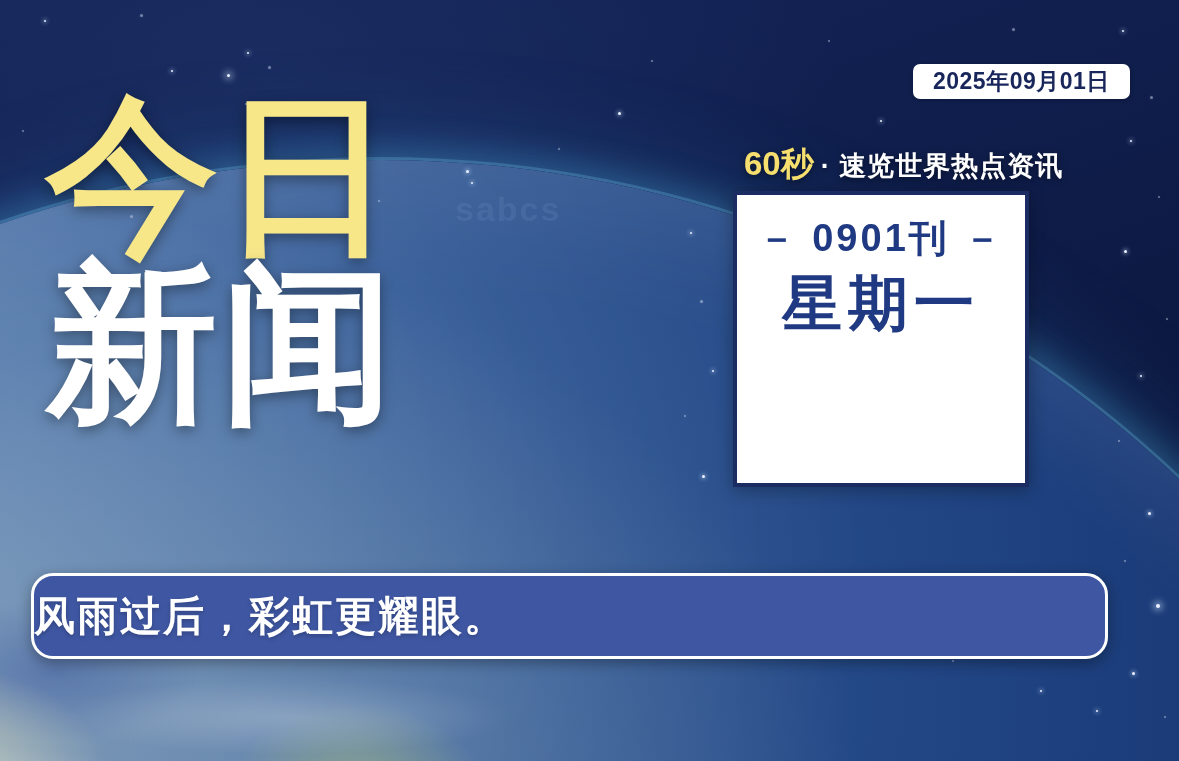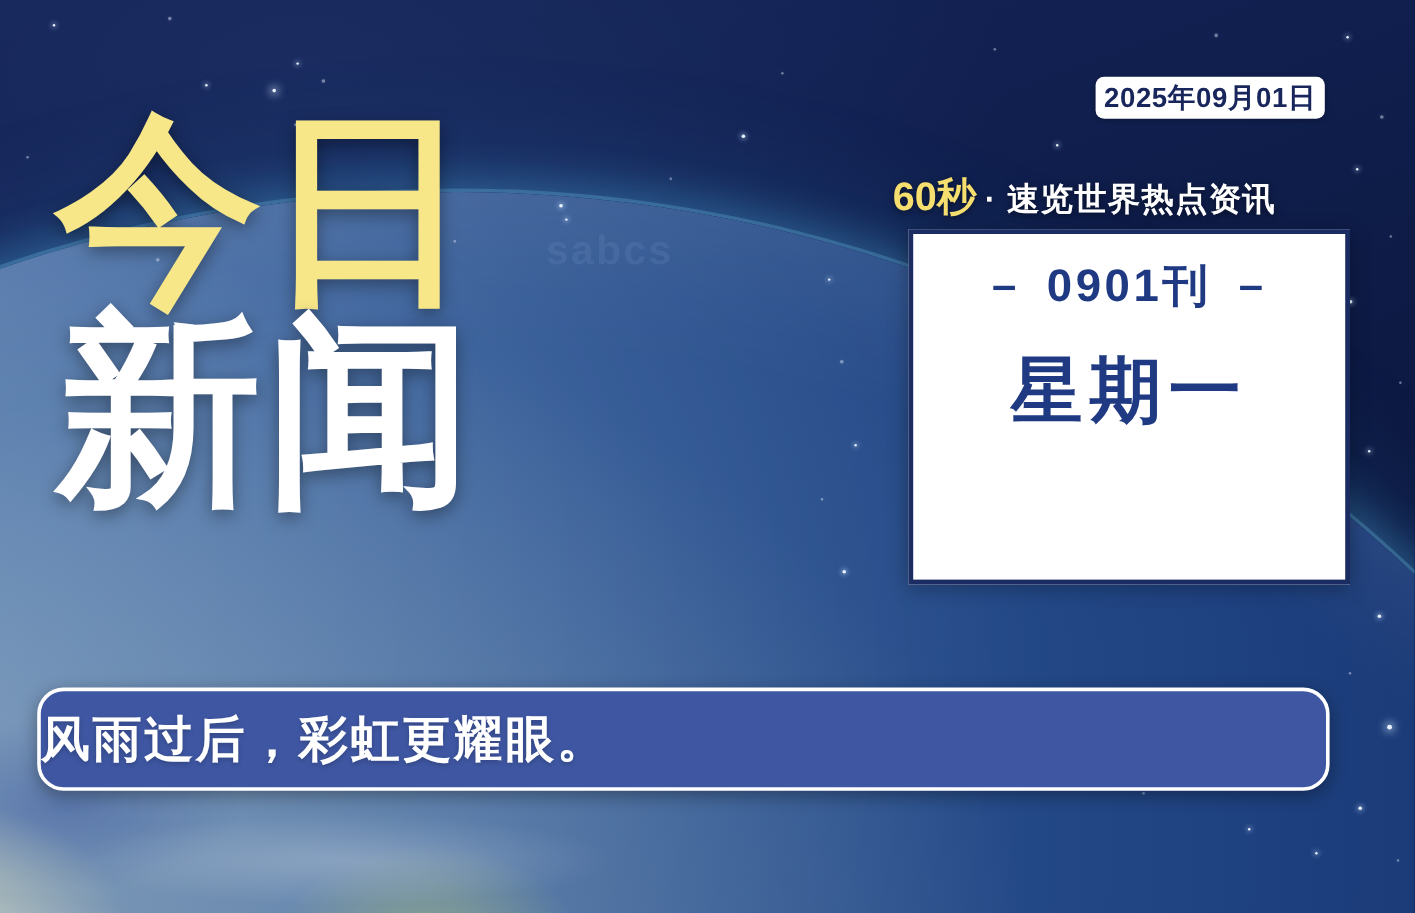--- a/index.html
+++ b/index.html
@@ -107,21 +107,21 @@
     font-size:34px; font-weight:700; letter-spacing:2px;
     color:rgba(190,215,255,.085);
     user-select:none;
   }
 
   
   #date-badge {
     position:absolute;
     left:913px; top:64px;
     height:35px;
-    padding:0 7px;
+    padding:0 20px;
     display:flex; align-items:center; justify-content:center;
     background:#ffffff;
     border-radius:7px;
     color:#18265c;
     font-size:23px;
     font-weight:700;
     letter-spacing:.5px;
     white-space:nowrap;
     box-shadow:0 1px 4px rgba(0,0,0,.28);
   }
@@ -162,22 +162,22 @@
     color:#ffffff;
     font-size:27px;
     font-weight:900;
     letter-spacing:1px;
     margin-left:7px;
   }
 
   
   #info-card {
     position:absolute;
-    left:757px; top:191px;
-    width:368px; height:296px;
+    left:733px; top:191px;
+    width:296px; height:296px;
     background:#ffffff;
     border:4px solid #1b2c63;
     display:flex;
     flex-direction:column;
     align-items:center;
     justify-content:flex-start;
     padding-top:18px;
     box-shadow:0 3px 16px rgba(0,0,0,.30);
     user-select:none;
   }
@@ -186,21 +186,20 @@
     font-size:38px;
     font-weight:700;
     letter-spacing:3px;
     white-space:nowrap;
   }
   #weekday {
     color:#1f3a83;
     font-size:60px;
     font-weight:900;
     letter-spacing:6px;
-    margin-top:22px;
     white-space:nowrap;
   }
   #lunar-date {
     color:#1f3a83;
     font-size:62px;
     font-weight:900;
     letter-spacing:6px;
     margin-top:28px;
     white-space:nowrap;
   }

